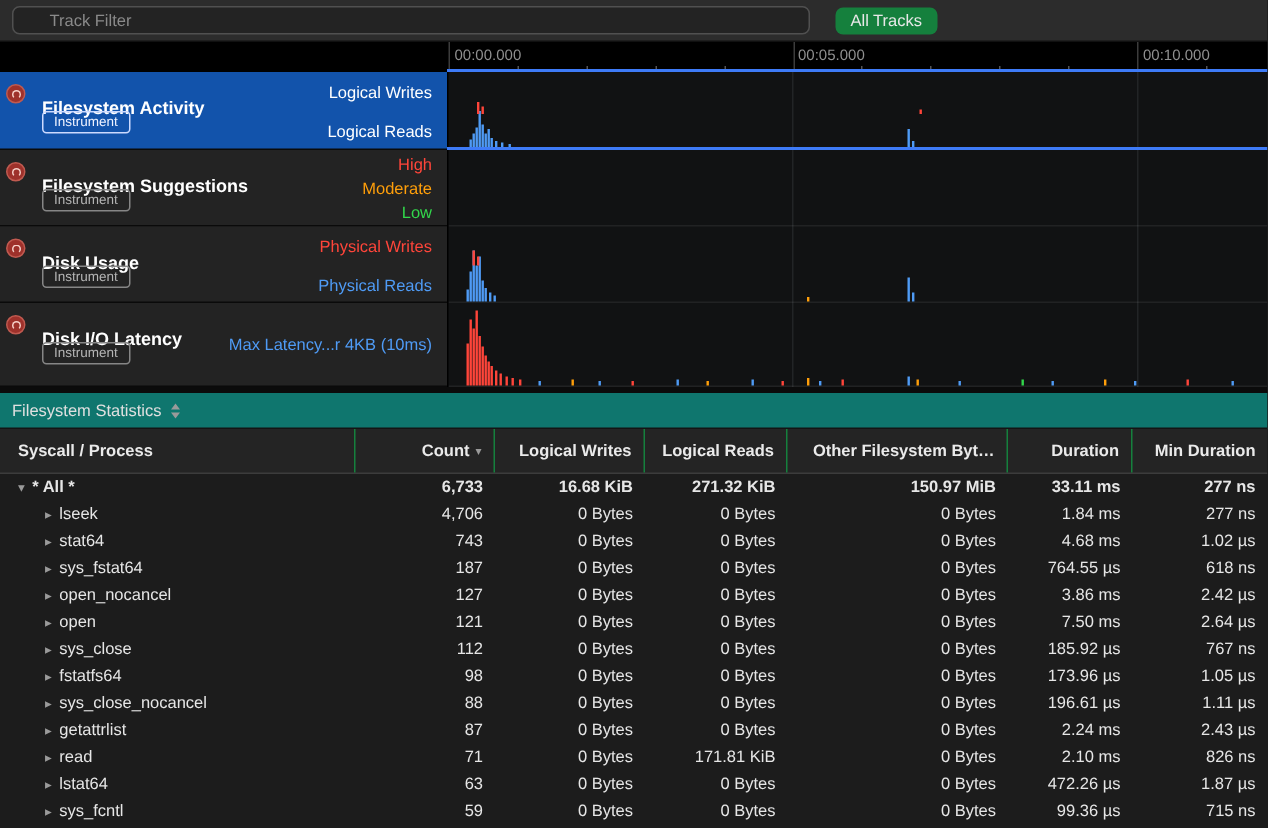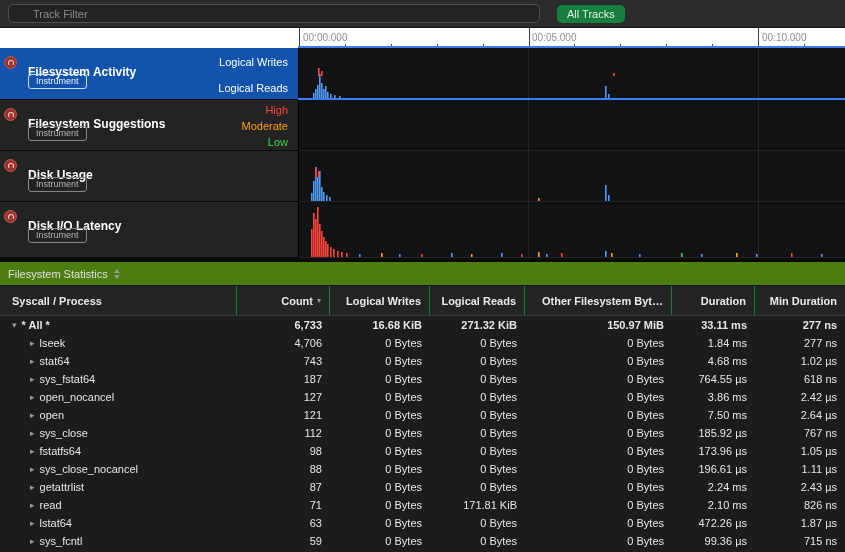--- a/index.html
+++ b/index.html
@@ -27,21 +27,21 @@
   .filter-icon { position: absolute; left: 14px; top: 7px; width: 13px; height: 13px; }
   .all-tracks-btn {
     position: absolute; left: 557px; top: 5px; height: 18px; padding: 0 10px;
     background: #15803d; border: none; border-radius: 5px; color: #e8e8e8;
     font-size: 11px; line-height: 18px; font-family: "Liberation Sans", sans-serif;
   }
 
   
   .ruler {
     position: absolute; top: 28px; left: 0; width: 845px; height: 20px;
-    background: #ffffff;
+    background: #000000;
   }
   .rtick { position: absolute; bottom: 0; width: 1px; height: 4px; background: #555; }
   .rtick.major { height: 20px; background: #3c3c3c; }
   .ruler-label { position: absolute; top: 4px; font-size: 10px; color: #909090; z-index: 3; }
   .rl0 { left: 303px; } .rl1 { left: 532px; } .rl2 { left: 762px; }
   .ruler-accent { position: absolute; left: 298px; bottom: 0; width: 547px; height: 2px; background: #3e7bf7; z-index: 4; }
 
   
   .tracks { position: absolute; top: 48px; left: 0; width: 845px; height: 210px; }
   .graph-bg { position: absolute; left: 298px; top: 0; width: 547px; height: 210px; background: #111213; z-index: 0; }
@@ -83,21 +83,21 @@
   .track-labels { position: absolute; right: 10px; top: 6px; text-align: right; font-size: 11px; }
   .track-value { height: 16px; line-height: 16px; white-space: nowrap; }
   .t0 .track-value:first-child, .t2 .track-value:first-child { margin-bottom: 10px; }
   .t1 .track-labels { top: 2px; }
   .t3 .track-labels { top: 20px; }
 
   
   .splitter { position: absolute; top: 258px; left: 0; width: 845px; height: 4px; background: #0b0b0b; }
   .statsbar {
     position: absolute; top: 262px; left: 0; width: 845px; height: 24px;
-    background: #4d7c0f; border-bottom: 1px solid #141414;
+    background: #0f766e; border-bottom: 1px solid #141414;
     display: flex; align-items: center; padding-left: 8px; font-size: 11px; color: #e0e0e0;
   }
   .selector { display: flex; align-items: center; gap: 6px; }
   .updown { display: flex; flex-direction: column; align-items: center; gap: 2px; }
   .tri-up { width: 0; height: 0; border-left: 3px solid transparent; border-right: 3px solid transparent; border-bottom: 4px solid #9a9a9a; }
   .tri-down { width: 0; height: 0; border-left: 3px solid transparent; border-right: 3px solid transparent; border-top: 4px solid #9a9a9a; }
 
   .thead, .trow { display: grid; grid-template-columns: 237px 93px 100px 95px 147px 83px 90px; }
   .thead {
     position: absolute; top: 286px; left: 0; width: 845px; height: 30px;
@@ -210,20 +210,24 @@
     </div>
   </div>
 
   <div class="track t2">
     <div class="track-head">
       <span class="inst-icon">
           <span class="inst-glyph"></span>
         </span>
       <span class="track-title">Disk Usage</span>
       <span class="badge">Instrument</span>
+      <div class="track-labels">
+          <div class="track-value" style="color: rgb(255, 69, 58);">Physical Writes</div>
+          <div class="track-value" style="color: rgb(79, 155, 245);">Physical Reads</div>
+        </div>
     </div>
     <div class="track-graph">
       <svg width="546" height="51">
           <rect x="12" y="42" width="1.6" height="8" fill="#4f9bf5"></rect>
           <rect x="14" y="30" width="1.6" height="20" fill="#4f9bf5"></rect>
           <rect x="16" y="16" width="1.6" height="34" fill="#4f9bf5"></rect>
           <rect x="18" y="26" width="1.6" height="24" fill="#4f9bf5"></rect>
           <rect x="20" y="20" width="1.6" height="30" fill="#4f9bf5"></rect>
           <rect x="22" y="36" width="1.6" height="14" fill="#4f9bf5"></rect>
           <rect x="24" y="41" width="1.6" height="9" fill="#4f9bf5"></rect>
@@ -238,20 +242,23 @@
     </div>
   </div>
 
   <div class="track t3">
     <div class="track-head">
       <span class="inst-icon">
           <span class="inst-glyph"></span>
         </span>
       <span class="track-title">Disk I/O Latency</span>
       <span class="badge">Instrument</span>
+      <div class="track-labels">
+          <div class="track-value" style="color: rgb(79, 155, 245);">Max Latency...r 4KB (10ms)</div>
+        </div>
     </div>
     <div class="track-graph">
       <svg width="546" height="56">
           <rect x="12" y="27" width="1.6" height="28" fill="#ff453a"></rect>
           <rect x="14" y="11" width="1.6" height="44" fill="#ff453a"></rect>
           <rect x="16" y="17" width="1.6" height="38" fill="#ff453a"></rect>
           <rect x="18" y="5" width="1.6" height="50" fill="#ff453a"></rect>
           <rect x="20" y="22" width="1.6" height="33" fill="#ff453a"></rect>
           <rect x="22" y="29" width="1.6" height="26" fill="#ff453a"></rect>
           <rect x="24" y="35" width="1.6" height="20" fill="#ff453a"></rect>

